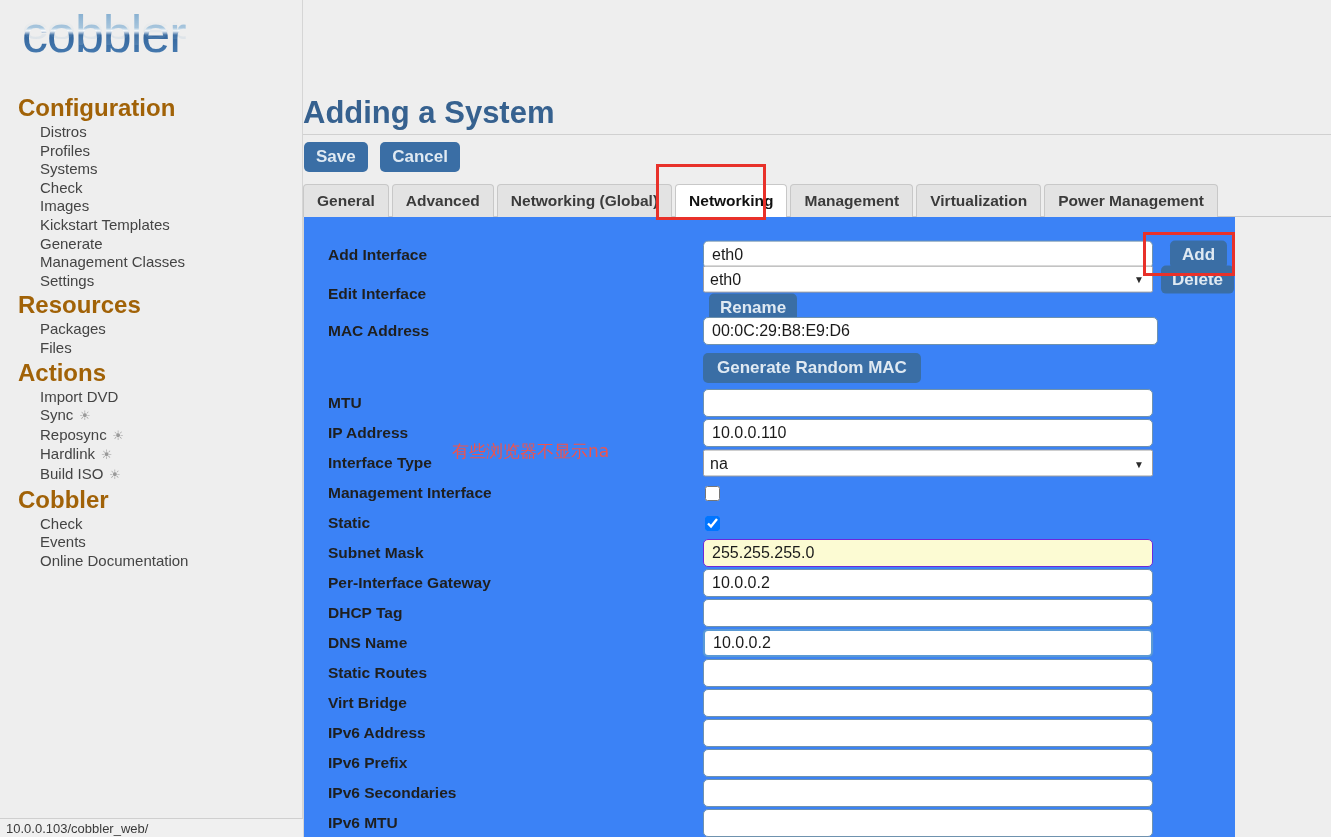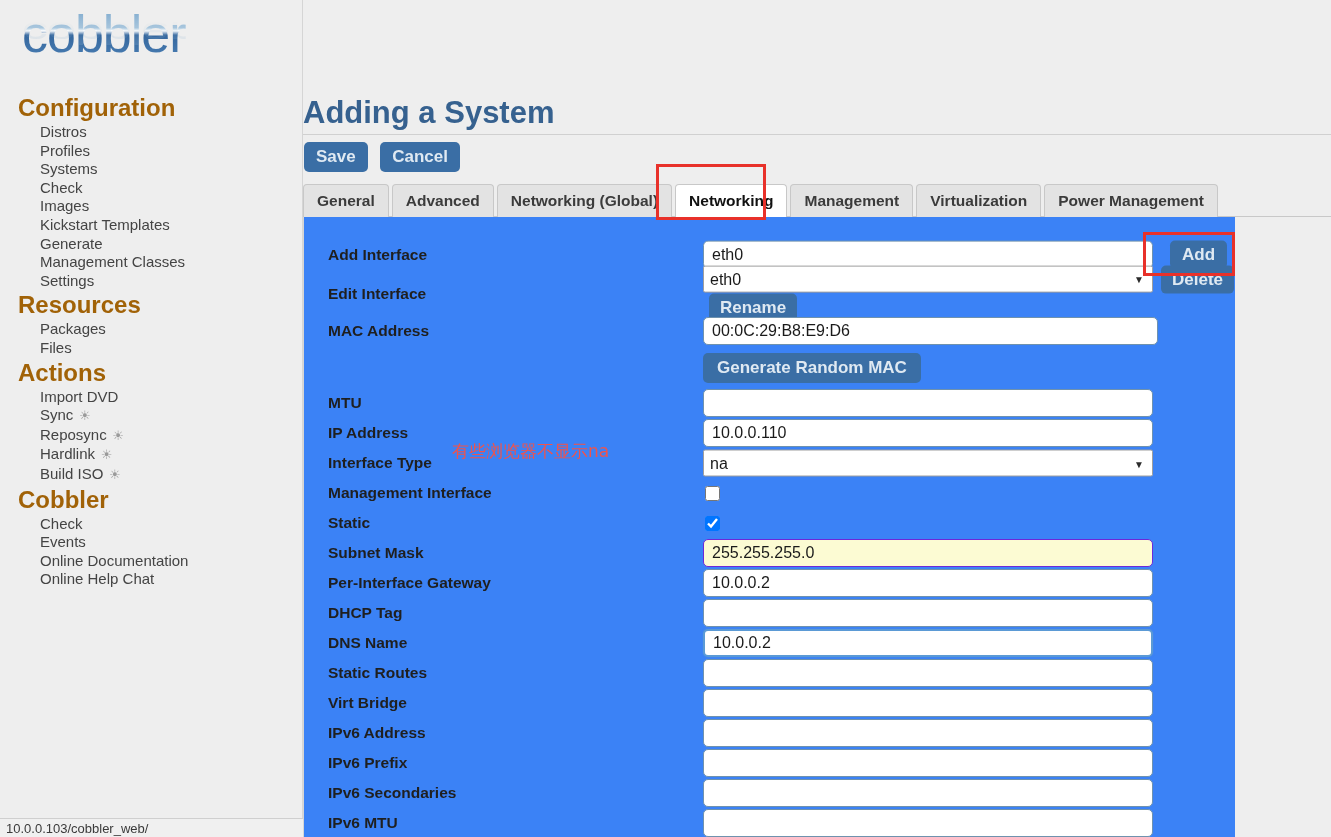--- a/index.html
+++ b/index.html
@@ -335,21 +335,20 @@
           <div class="nav-item"><span>Sync</span><span class="gear-glyph"> ☀</span></div>
           <div class="nav-item"><span>Reposync</span><span class="gear-glyph"> ☀</span></div>
           <div class="nav-item"><span>Hardlink</span><span class="gear-glyph"> ☀</span></div>
           <div class="nav-item"><span>Build ISO</span><span class="gear-glyph"> ☀</span></div>
         </div>
         <div class="nav-group">
           <div class="nav-heading">Cobbler</div>
           <div class="nav-item"><span>Check</span></div>
           <div class="nav-item"><span>Events</span></div>
           <div class="nav-item"><span>Online Documentation</span></div>
-          <div class="nav-item"><span>Online Help Chat</span></div>
         </div>
       </div>
 
   </div>
 
   <div id="statusbar">
     <span>10.0.0.103/cobbler_web/</span>
   </div>
 
   <div id="main">

